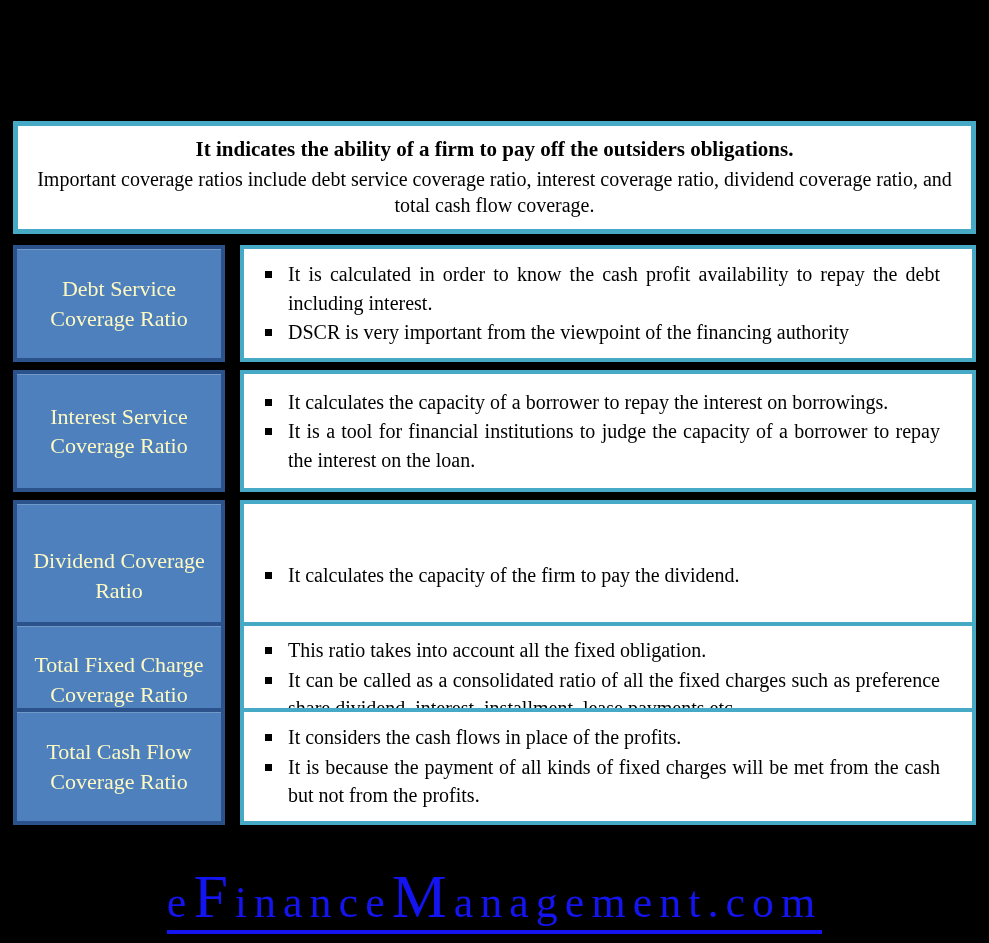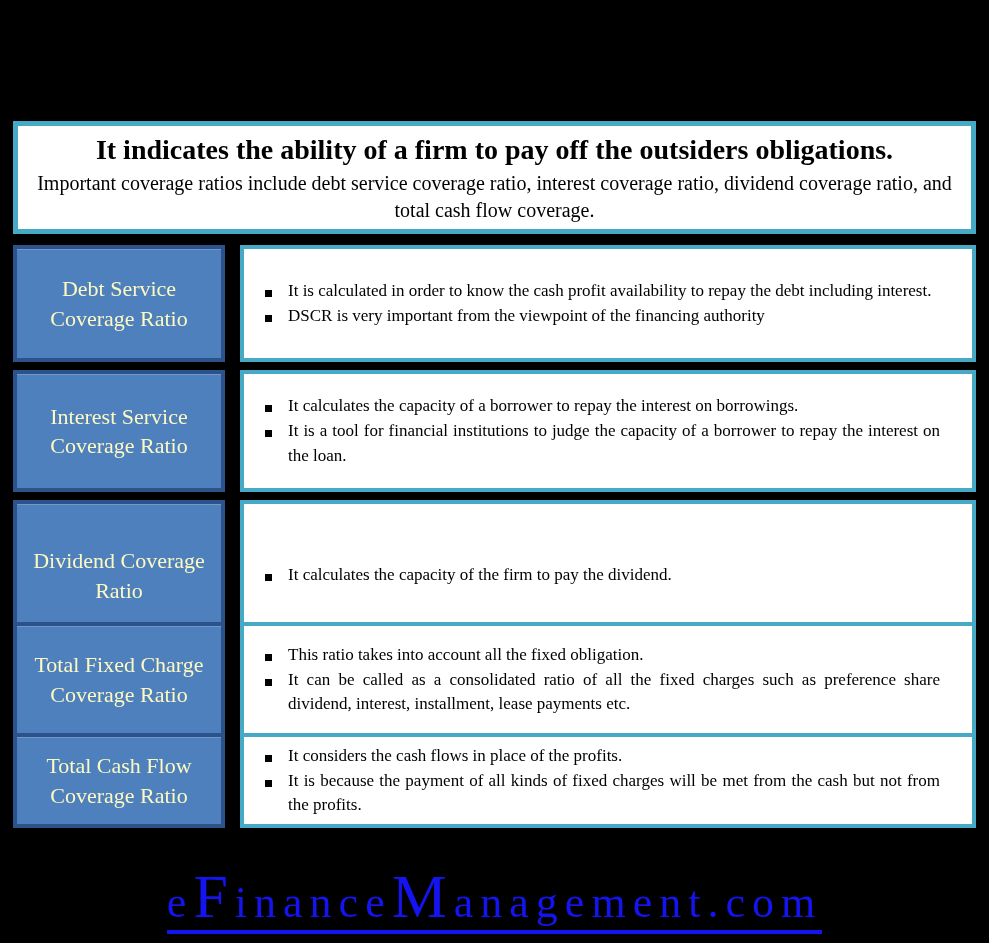--- a/index.html
+++ b/index.html
@@ -71,21 +71,21 @@
     background: #ffffff;
     border: 5px solid #46aac6;
     display: flex;
     flex-direction: column;
     align-items: center;
     justify-content: center;
     padding: 4px 14px;
   }
   .intro-line-1 {
     font-weight: bold;
-    font-size: 28px;
+    font-size: 21px;
     color: #000000;
     text-align: center;
     line-height: 1.25;
     margin-bottom: 3px;
   }
   .intro-line-2 {
     font-size: 20px;
     color: #000000;
     text-align: center;
     line-height: 1.32;
@@ -129,21 +129,21 @@
   }
   ul.bullets {
     list-style: none;
     margin: 0;
     padding: 0;
   }
   ul.bullets li {
     position: relative;
     padding-left: 30px;
     margin: 0 16px 1px 0;
-    font-size: 17px;
+    font-size: 20px;
     line-height: 1.42;
     color: #000000;
     text-align: justify;
   }
   ul.bullets li:last-child { margin-bottom: 0; }
   ul.bullets li::before {
     content: "";
     position: absolute;
     left: 7px;
     top: 11px;
@@ -229,21 +229,21 @@
       <span>Total Fixed Charge Coverage Ratio</span>
     </div>
     <div class="content-cell">
       <ul class="bullets">
         <li>This ratio takes into account all the fixed obligation.</li>
         <li>It can be called as a consolidated ratio of all the fixed charges such as preference share dividend, interest, installment, lease payments etc.</li>
       </ul>
     </div>
   </div>
 
-  <div class="row" id="row-4" style="top:733px; height:95px;">
+  <div class="row" id="row-4" style="top:708px; height:117px;">
     <div class="label-cell">
       <span>Total Cash Flow Coverage Ratio</span>
     </div>
     <div class="content-cell">
       <ul class="bullets">
         <li>It considers the cash flows in place of the profits.</li>
         <li>It is because the payment of all kinds of fixed charges will be met from the cash but not from the profits.</li>
       </ul>
     </div>
   </div>

